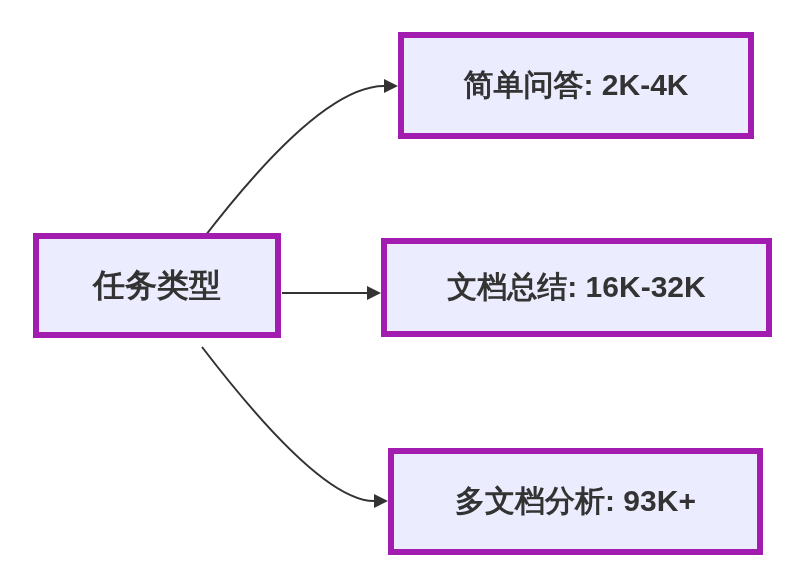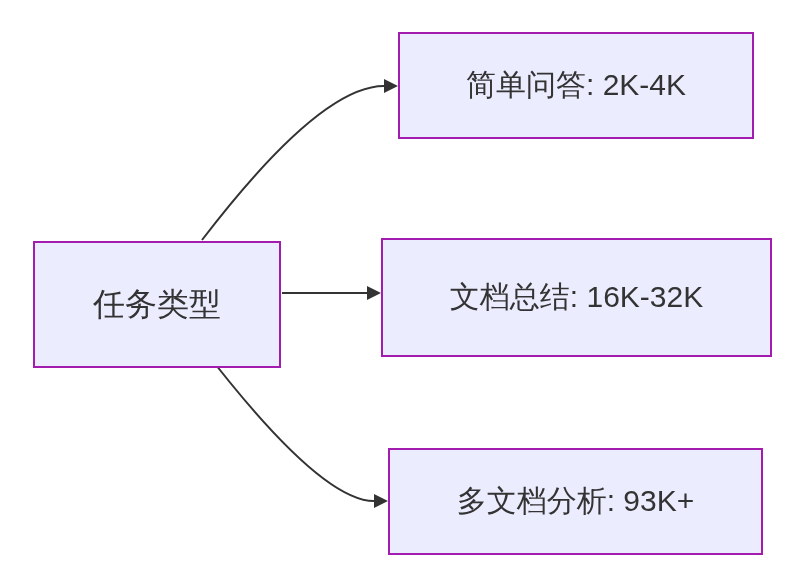--- a/index.html
+++ b/index.html
@@ -10,31 +10,32 @@
     font-family:"Liberation Sans",sans-serif;
     overflow:hidden;
   }
   .edges{position:absolute;left:0;top:0;width:787px;height:572px;}
   path.edge{fill:none;stroke:#333333;stroke-width:2;}
   polygon.head{fill:#333333;stroke:none;}
   .node{
     position:absolute;
     box-sizing:border-box;
     background:#ECECFF;
-    border:2px solid #a21caf;
+    border:6px solid #a21caf;
     display:flex;
     align-items:center;
     justify-content:center;
     color:#333333;
     font-size:30px;
     white-space:nowrap;
+    font-weight:bold;
   }
-  .node-root{left:33px;top:241px;width:248px;height:127px;font-size:32px;}
+  .node-root{left:33px;top:233px;width:248px;height:105px;font-size:32px;}
   .node-a{left:398px;top:32px;width:356px;height:107px;}
-  .node-b{left:381px;top:238px;width:391px;height:119px;}
+  .node-b{left:381px;top:238px;width:391px;height:99px;}
   .node-c{left:388px;top:448px;width:375px;height:107px;}
   .node-label{display:inline-block;}
 </style>
 </head>
 <body>
 
 <div class="canvas">
 
   <svg class="edges" width="787" height="572" viewBox="0 0 787 572" xmlns="http://www.w3.org/2000/svg">
 

